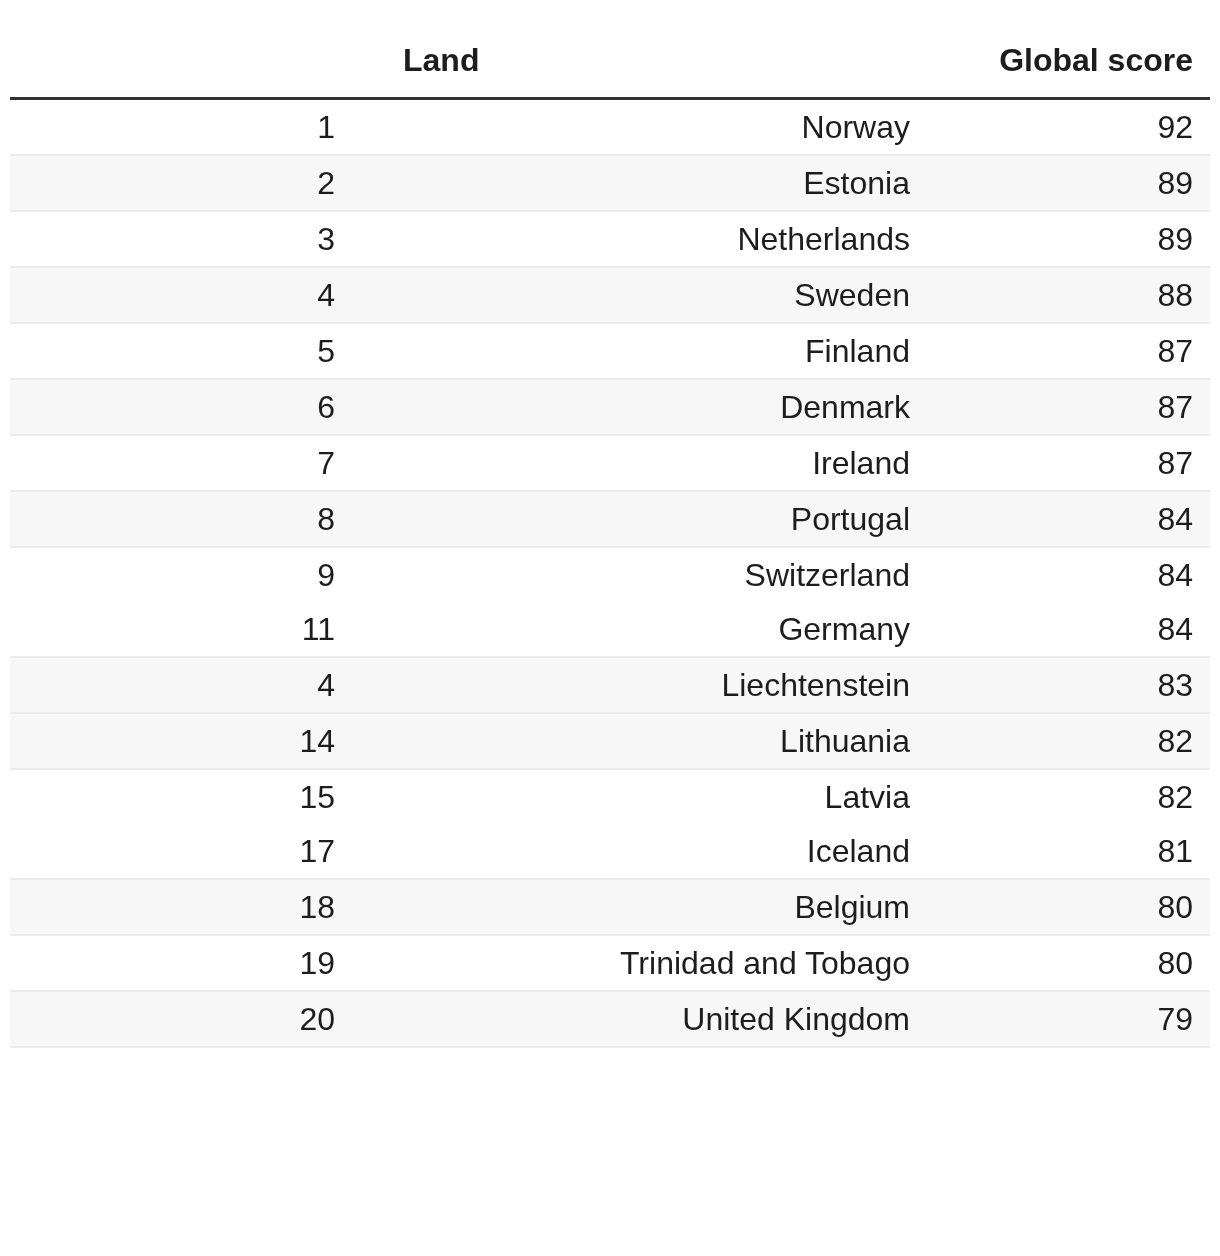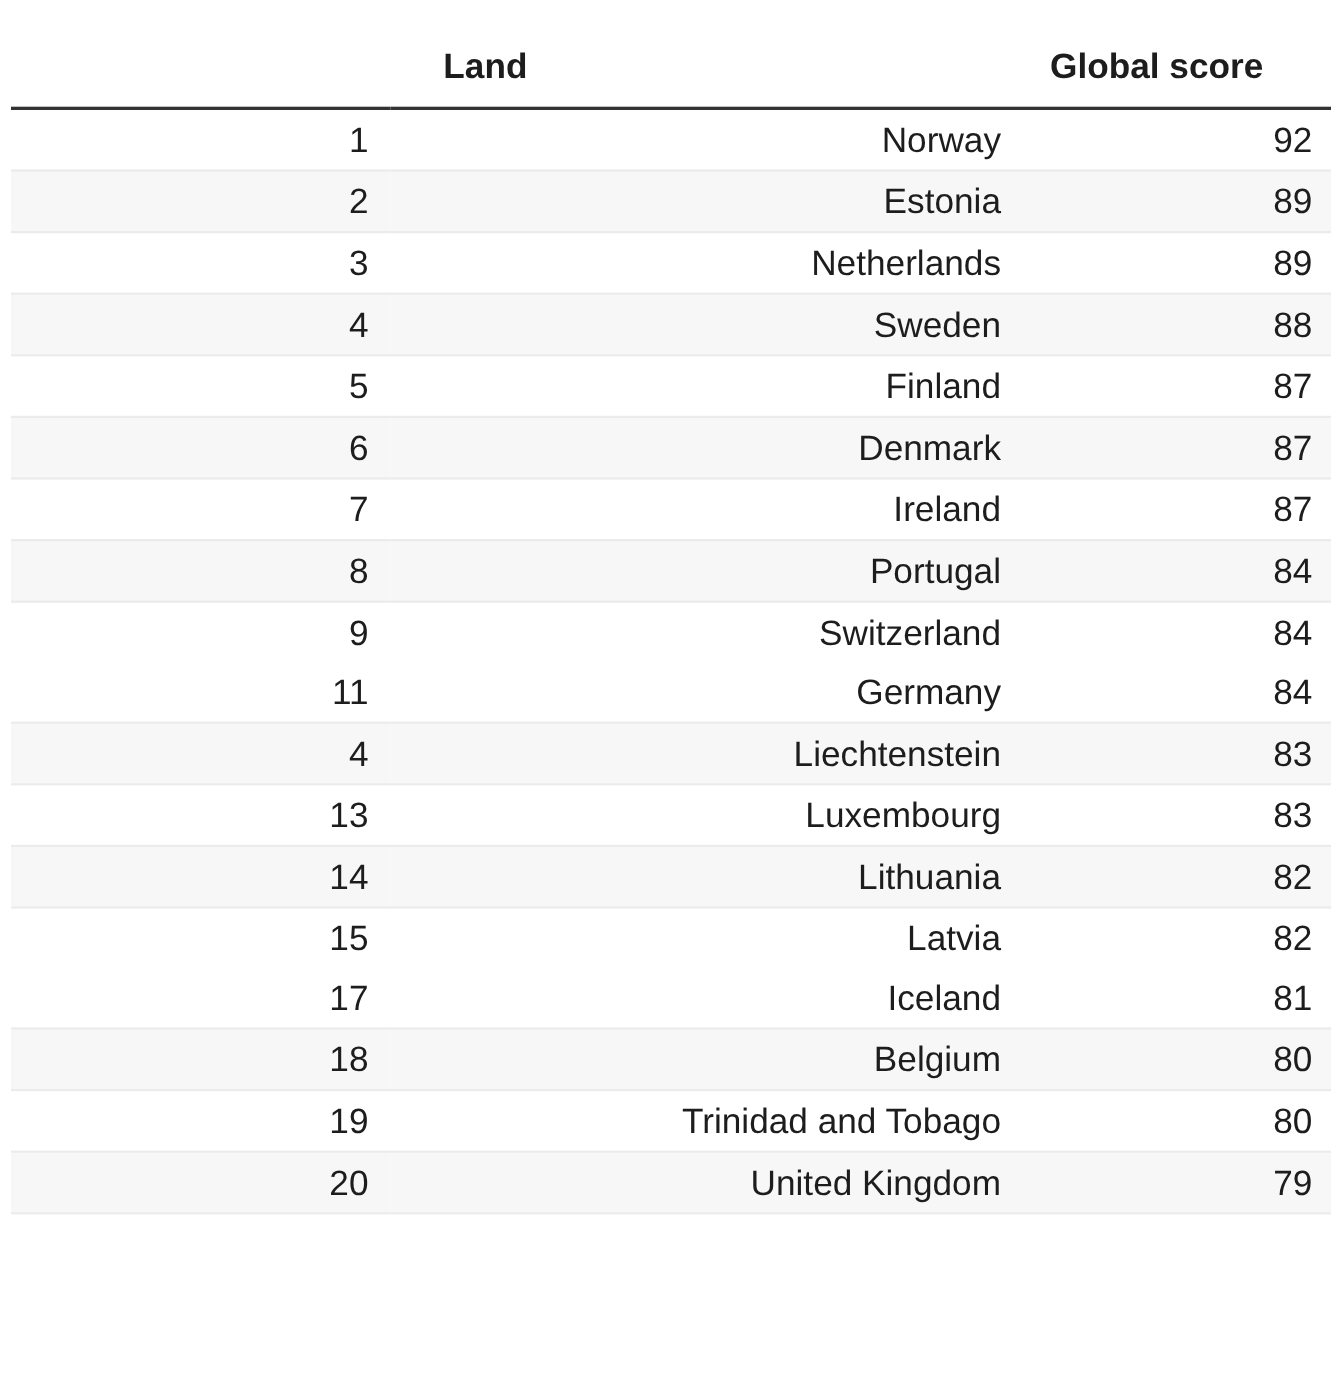--- a/index.html
+++ b/index.html
@@ -31,21 +31,21 @@
     font-weight: bold;
     line-height: 32px;
     padding: 44px 0 21px 0;
     vertical-align: bottom;
     border-bottom: 3px solid #333333;
     color: #1d1d1d;
     white-space: nowrap;
   }
   thead th.h-rank  { }
   thead th.h-land  { text-align: left;  padding-left: 48px; }
-  thead th.h-score { text-align: center; padding-right: 17px; }
+  thead th.h-score { text-align: right; padding-right: 17px; }
 
   tbody td {
     font-size: 32px;
     line-height: 32px;
     height: 54px;
     padding: 0;
     vertical-align: middle;
     color: #1d1d1d;
     white-space: nowrap;
   }
@@ -138,25 +138,20 @@
           <td class="land">Germany</td>
           <td class="score">84</td>
         </tr>
 
         <tr class="striped">
           <td class="rank">4</td>
           <td class="land">Liechtenstein</td>
           <td class="score">83</td>
         </tr>
 
-        <tr>
-          <td class="rank">13</td>
-          <td class="land">Luxembourg</td>
-          <td class="score">83</td>
-        </tr>
 
         <tr class="striped">
           <td class="rank">14</td>
           <td class="land">Lithuania</td>
           <td class="score">82</td>
         </tr>
 
         <tr>
           <td class="rank">15</td>
           <td class="land">Latvia</td>

